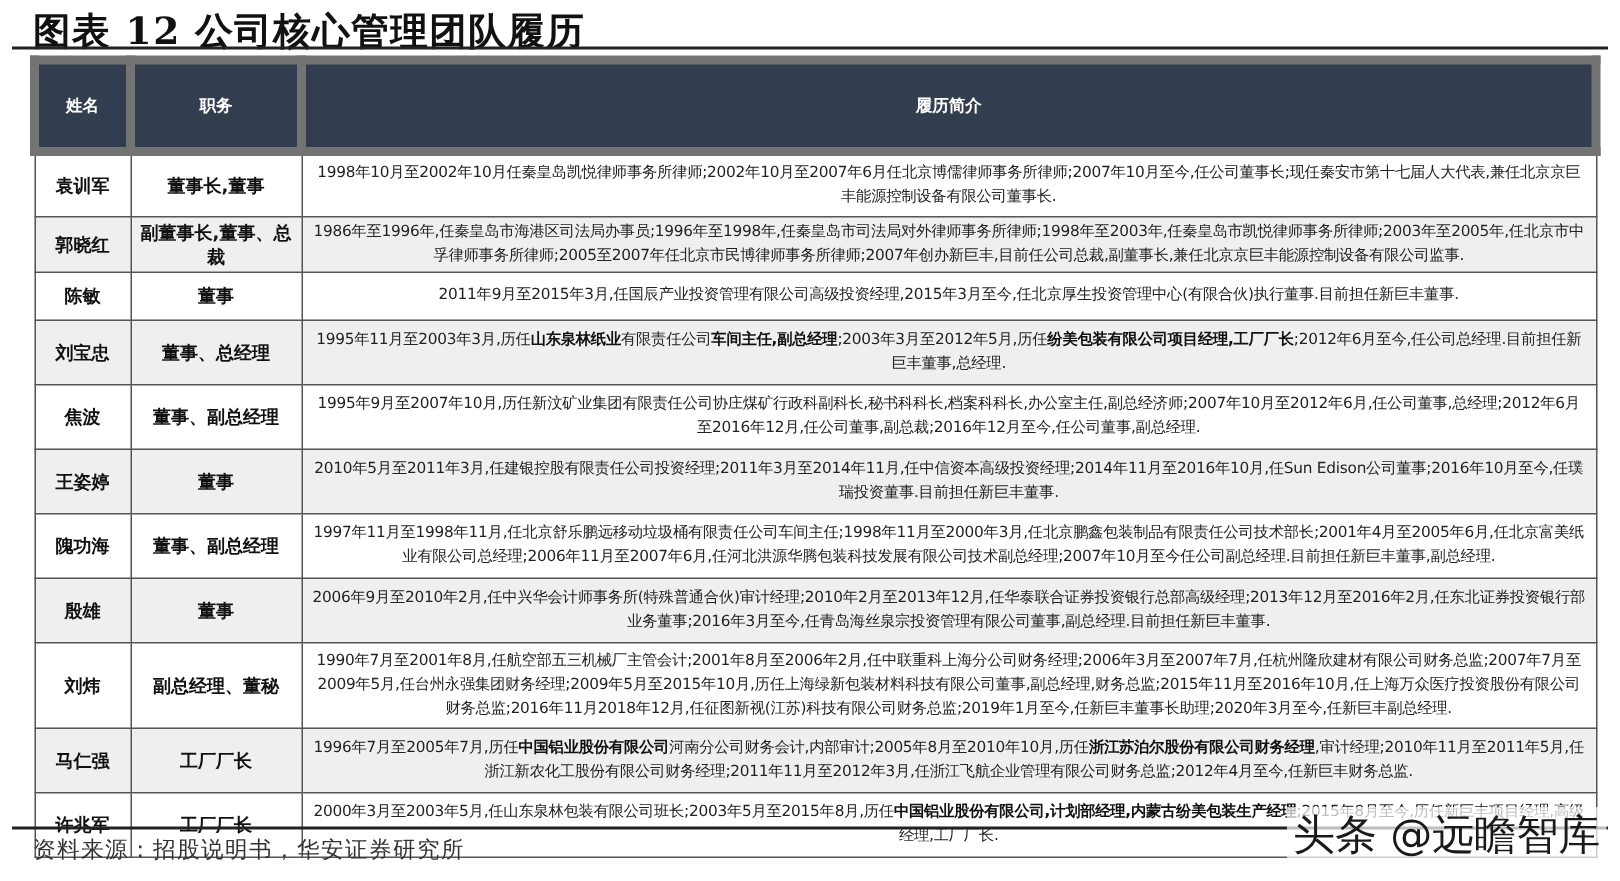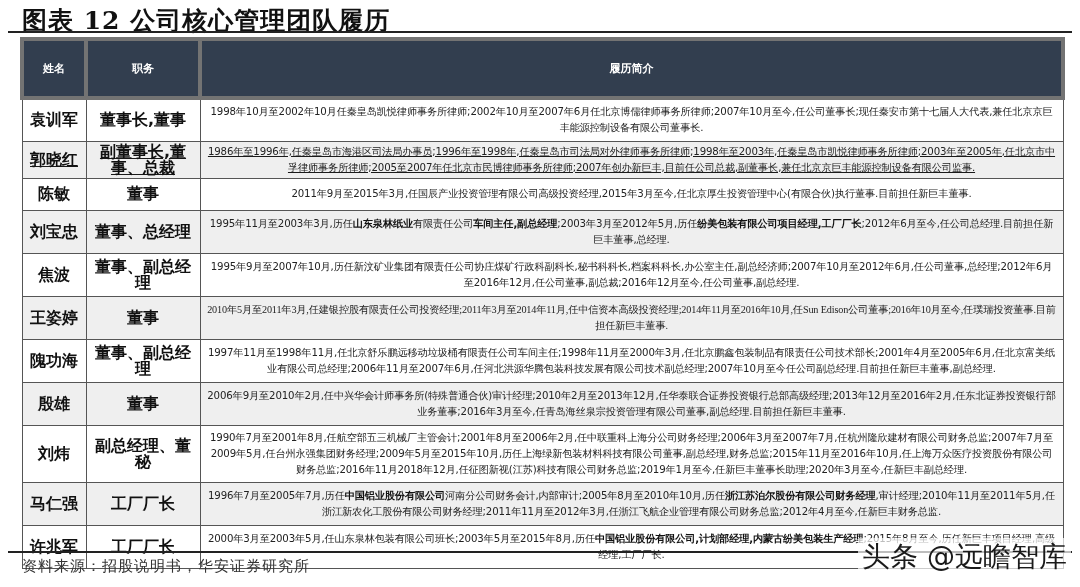--- a/index.html
+++ b/index.html
@@ -4,23 +4,23 @@
 <style>
   html, body { margin: 0; padding: 0; background: #ffffff; }
   body { width: 1080px; height: 587px; position: relative; overflow: hidden;
          font-family: "DejaVu Sans", "Liberation Sans", sans-serif; color: #1a1a1a; }
   .fig-title { position: absolute; left: 22px; top: 4px; font-family: "DejaVu Serif", "Liberation Serif", serif;
                font-size: 25px; font-weight: bold; letter-spacing: 1px; color: #111; white-space: nowrap; }
   .rule-top { position: absolute; left: 8px; right: 8px; top: 31px; height: 2px; background: #222; }
   .rule-bottom { position: absolute; left: 8px; right: 8px; top: 551px; height: 2px; background: #222; }
   table.mgmt { position: absolute; left: 20px; top: 37px; width: 1041px; border-collapse: collapse; table-layout: fixed; }
   table.mgmt th { background: #323e4f; color: #ffffff; font-size: 11px; font-weight: bold; height: 23px;
-                  border: 4px solid #737373; padding: 16px; text-align: center; }
+                  border: 6px solid #737373; padding: 16px; text-align: center; }
   table.mgmt td { border: 1px solid #555; font-size: 10px; line-height: 16px; padding: 2px 6px; text-align: center; vertical-align: middle; }
-  table.mgmt td.name, table.mgmt td.role { font-weight: bold; font-size: 16px; color: #111; text-align: center; }
+  table.mgmt td.name, table.mgmt td.role { font-weight: bold; font-size: 12px; color: #111; text-align: center; }
   table.mgmt td.bio { color: #222; font-size: 10.2px; letter-spacing: -0.15px; }
   table.mgmt td.bio b { font-weight: bold; color: #111; }
   tr.r-white td { background: #ffffff; }
   tr.r-gray td { background: #efefef; }
   .source { position: absolute; left: 22px; top: 557px; font-family: "DejaVu Serif", "Liberation Serif", serif;
             font-size: 15px; color: #333; white-space: nowrap; letter-spacing: 1px; }
   .watermark { position: absolute; left: 858px; top: 538px; font-size: 28px; color: #1a1a1a; white-space: nowrap;
                background: rgba(255,255,255,0.7); padding: 0 4px; }
 </style>
 </head>
@@ -41,41 +41,41 @@
       <th>职务</th>
       <th>履历简介</th>
     </tr>
   </thead>
   <tbody id="tbody">
       <tr class="r-white" style="height: 43px;">
         <td class="name">袁训军</td>
         <td class="role">董事长,董事</td>
         <td class="bio"><span>1998年10月至2002年10月任秦皇岛凯悦律师事务所律师;2002年10月至2007年6月任北京博儒律师事务所律师;2007年10月至今,任公司董事长;现任秦安市第十七届人大代表,兼任北京京巨丰能源控制设备有限公司董事长.</span></td>
       </tr>
-      <tr class="r-gray" style="height: 29px; text-decoration: underline;">
+      <tr class="r-gray" style="height: 29px;">
         <td class="name">郭晓红</td>
         <td class="role">副董事长,董事、总裁</td>
         <td class="bio"><span>1986年至1996年,任秦皇岛市海港区司法局办事员;1996年至1998年,任秦皇岛市司法局对外律师事务所律师;1998年至2003年,任秦皇岛市凯悦律师事务所律师;2003年至2005年,任北京市中孚律师事务所律师;2005至2007年任北京市民博律师事务所律师;2007年创办新巨丰,目前任公司总裁,副董事长,兼任北京京巨丰能源控制设备有限公司监事.</span></td>
       </tr>
       <tr class="r-white" style="height: 32px;">
         <td class="name">陈敏</td>
         <td class="role">董事</td>
         <td class="bio"><span>2011年9月至2015年3月,任国辰产业投资管理有限公司高级投资经理,2015年3月至今,任北京厚生投资管理中心(有限合伙)执行董事.目前担任新巨丰董事.</span></td>
       </tr>
       <tr class="r-gray" style="height: 43px;">
         <td class="name">刘宝忠</td>
         <td class="role">董事、总经理</td>
         <td class="bio"><span>1995年11月至2003年3月,历任</span><b>山东泉林纸业</b><span>有限责任公司</span><b>车间主任,副总经理</b><span>;2003年3月至2012年5月,历任</span><b>纷美包装有限公司项目经理,工厂厂长</b><span>;2012年6月至今,任公司总经理.目前担任新巨丰董事,总经理.</span></td>
       </tr>
       <tr class="r-white" style="height: 43px; padding-left: 28px;">
         <td class="name">焦波</td>
         <td class="role">董事、副总经理</td>
         <td class="bio"><span>1995年9月至2007年10月,历任新汶矿业集团有限责任公司协庄煤矿行政科副科长,秘书科科长,档案科科长,办公室主任,副总经济师;2007年10月至2012年6月,任公司董事,总经理;2012年6月至2016年12月,任公司董事,副总裁;2016年12月至今,任公司董事,副总经理.</span></td>
       </tr>
-      <tr class="r-gray" style="height: 43px; font-family: Liberation Serif, serif;">
+      <tr class="r-gray" style="height: 43px;">
         <td class="name">王姿婷</td>
         <td class="role">董事</td>
         <td class="bio"><span>2010年5月至2011年3月,任建银控股有限责任公司投资经理;2011年3月至2014年11月,任中信资本高级投资经理;2014年11月至2016年10月,任Sun Edison公司董事;2016年10月至今,任璞瑞投资董事.目前担任新巨丰董事.</span></td>
       </tr>
       <tr class="r-white" style="height: 43px;">
         <td class="name">隗功海</td>
         <td class="role">董事、副总经理</td>
         <td class="bio"><span>1997年11月至1998年11月,任北京舒乐鹏远移动垃圾桶有限责任公司车间主任;1998年11月至2000年3月,任北京鹏鑫包装制品有限责任公司技术部长;2001年4月至2005年6月,任北京富美纸业有限公司总经理;2006年11月至2007年6月,任河北洪源华腾包装科技发展有限公司技术副总经理;2007年10月至今任公司副总经理.目前担任新巨丰董事,副总经理.</span></td>
       </tr>
       <tr class="r-gray" style="height: 43px; margin-top: 43px;">

